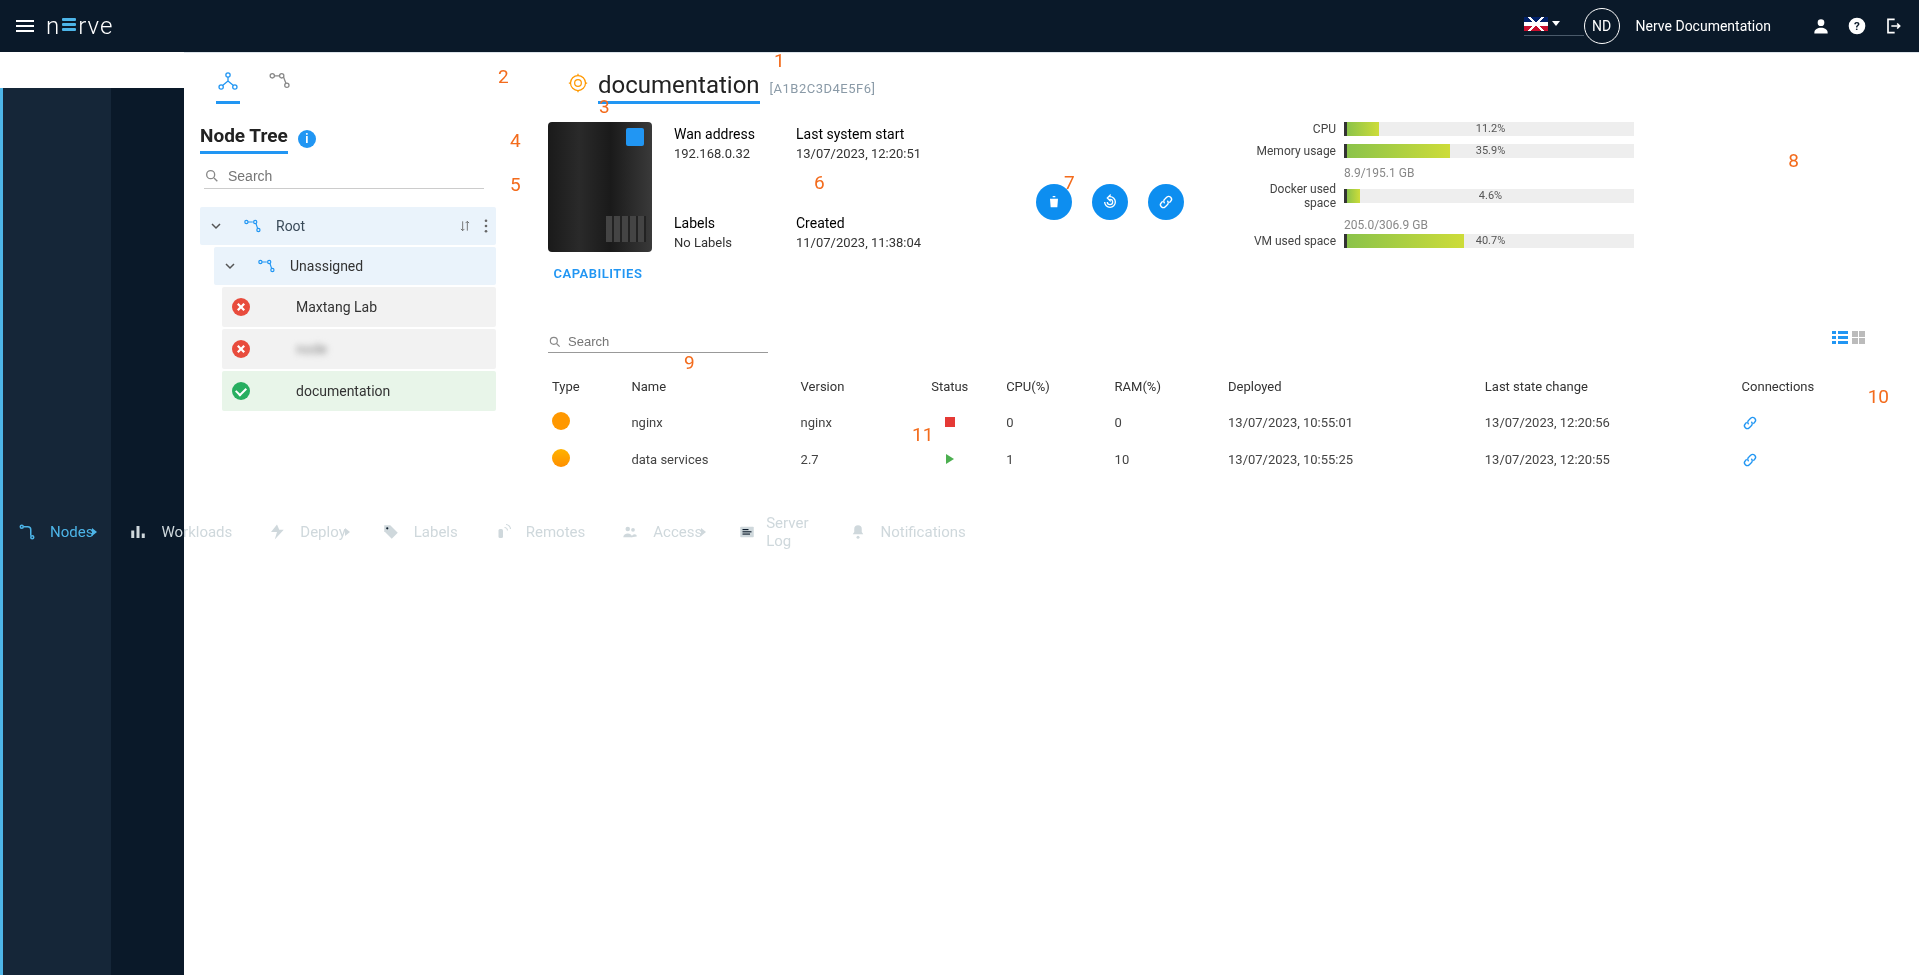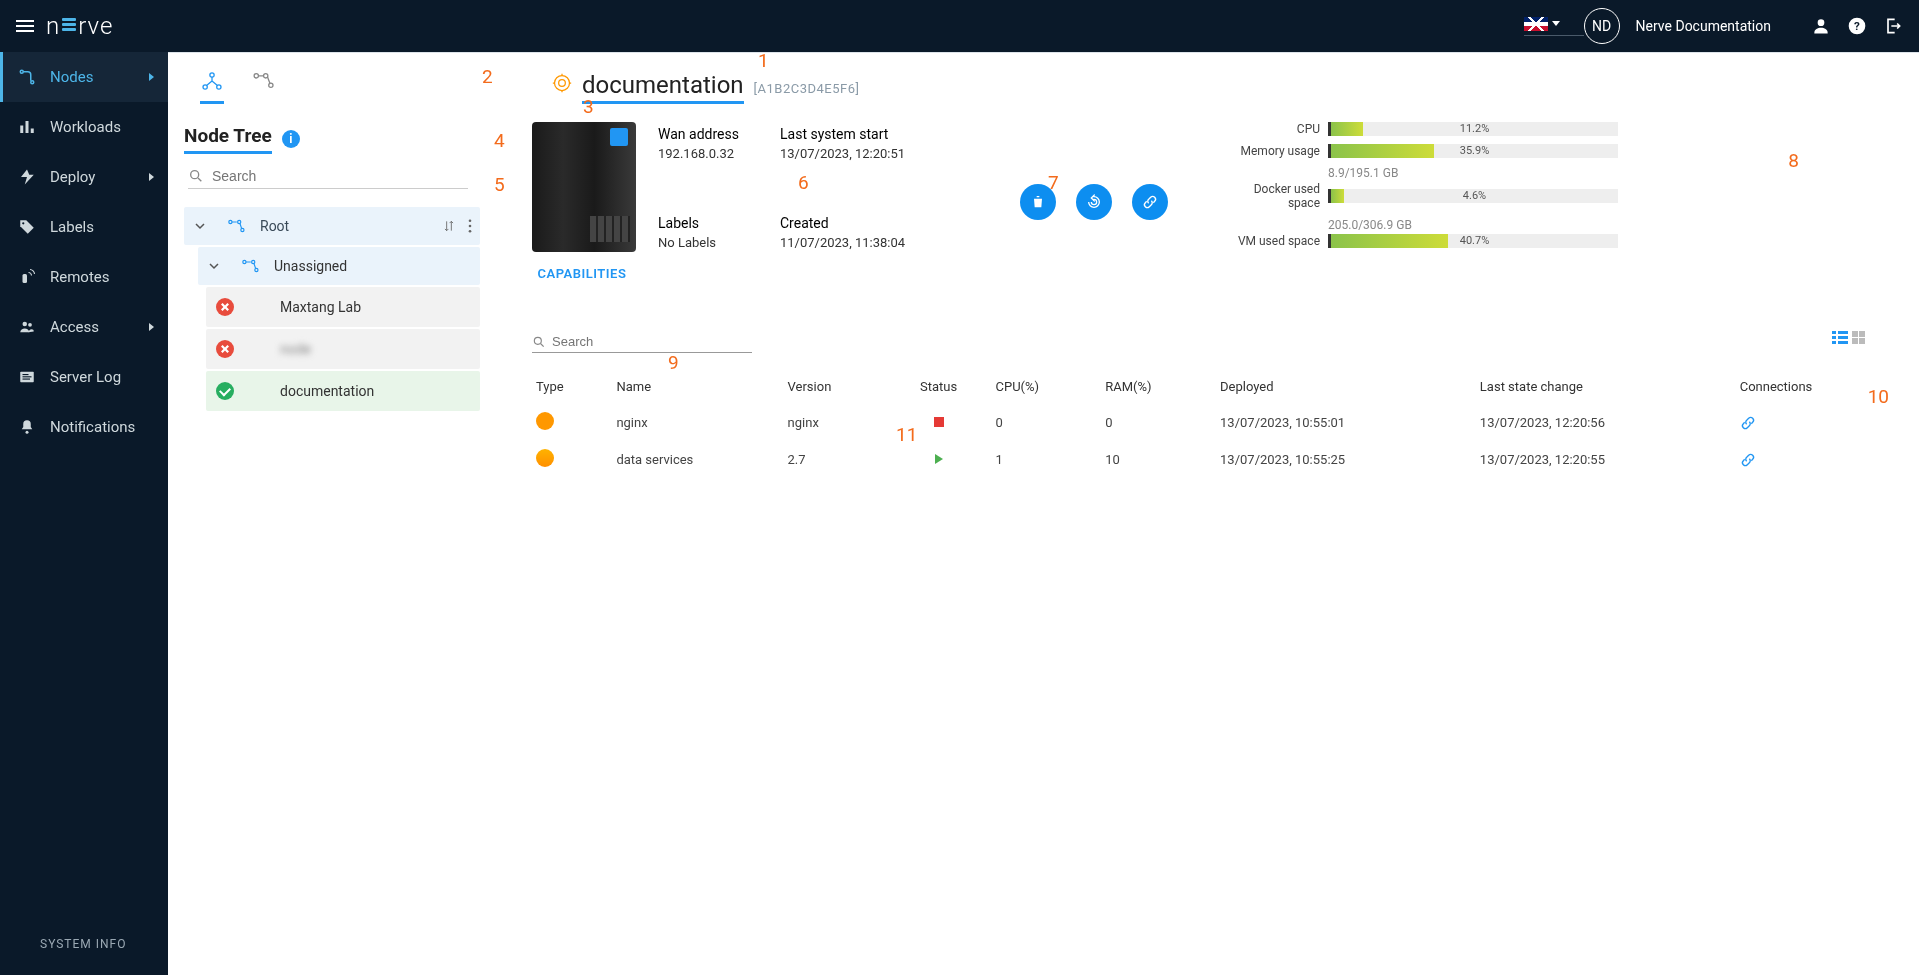--- a/index.html
+++ b/index.html
@@ -17,21 +17,21 @@
 .flag { width: 24px; height: 14px; background: linear-gradient(#012169 33%, #fff 33%, #fff 66%, #C8102E 66%); position: relative; margin-right: 4px; }
 .flag::before { content: ""; position: absolute; inset: 0; background: linear-gradient(135deg, transparent 45%, #fff 45%, #fff 55%, transparent 55%), linear-gradient(45deg, transparent 45%, #fff 45%, #fff 55%, transparent 55%); }
 .flag-caret { width: 0; height: 0; border-left: 4px solid transparent; border-right: 4px solid transparent; border-top: 5px solid #fff; margin-right: 24px; }
 .flag-wrap { display: flex; align-items: center; border-bottom: 1px solid #4a5a6a; padding-bottom: 4px; }
 .avatar { width: 36px; height: 36px; border: 1.5px solid #fff; border-radius: 50%; display: flex; align-items: center; justify-content: center; font-size: 14px; margin-right: 16px; }
 .user-name { margin-right: 24px; font-size: 14px; }
 .header-icon { margin-left: 16px; cursor: pointer; display: flex; }
 
 
 .main { display: flex; height: calc(100vh - 52px); }
-.sidebar { width: 168px; background: #0a1929; color: #cfd8dc; display: flex; flex-direction: column; }
+.sidebar { width: 184px; background: #0a1929; color: #cfd8dc; display: flex; flex-direction: row; margin-top: 36px; }
 .sidebar-item { display: flex; align-items: center; padding: 16px 18px; cursor: pointer; font-size: 15px; position: relative; }
 .sidebar-item.active { background: #152638; color: #4db5e8; border-left: 3px solid #4db5e8; padding-left: 15px; }
 .sidebar-item .icon { width: 22px; display: flex; align-items: center; margin-right: 10px; }
 .sidebar-item .chev { position: absolute; right: 14px; width: 0; height: 0; border-top: 4px solid transparent; border-bottom: 4px solid transparent; border-left: 5px solid #cfd8dc; }
 .sidebar-item.active .chev { border-left-color: #4db5e8; }
 .sidebar-spacer { flex: 1; }
 .system-info { padding: 18px 18px 24px 40px; font-size: 12px; letter-spacing: 1px; color: #9aa8b3; }
 
 
 .content { flex: 1; display: flex; background: #fff; border-top: 1px solid #dde4ea; overflow: auto; }

